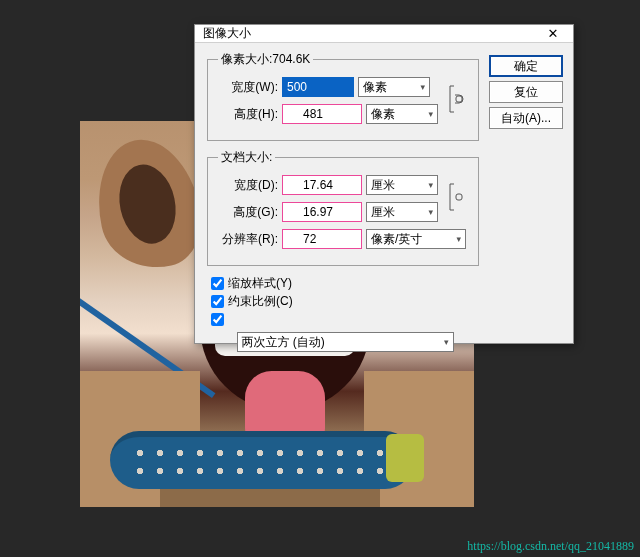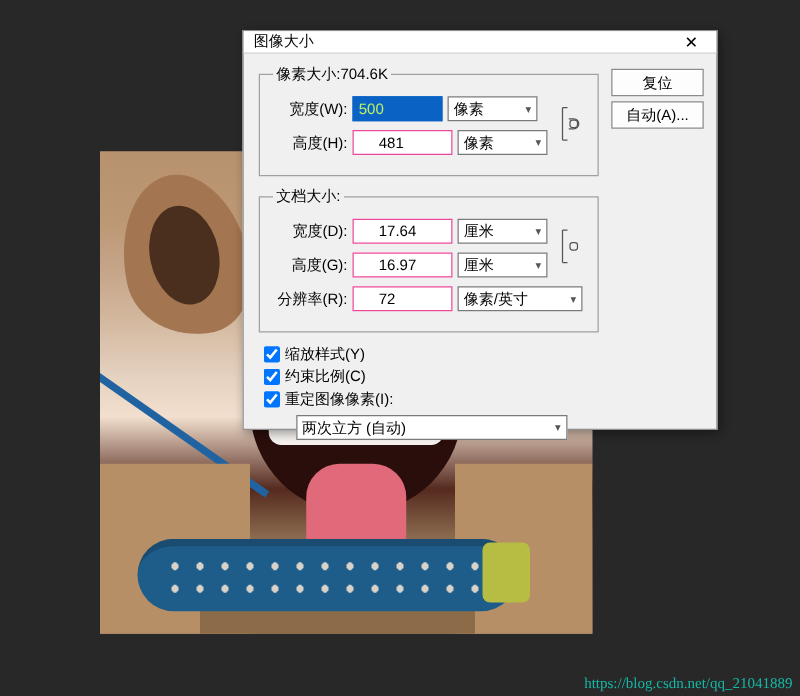--- a/index.html
+++ b/index.html
@@ -68,21 +68,21 @@
     margin-bottom:8px;
     padding: 8px 10px 10px 10px;
   }
   fieldset.grp > legend { padding:0 3px; font-size:12px;}
   .row { display:flex; align-items:center; gap:4px; margin-bottom:5px; height:22px;}
   .lbl { width:60px; text-align:right; white-space:nowrap;}
   .num {
     width:80px; height:20px; border:1px solid #ec4899; background:#fff;
     padding:0 20px; font-size:12px;
   }
-  .num.sel{ background:#0a63c4; color:#bef264; border-color:#0a63c4;}
+  .num.sel{ background:#0a63c4; color:#ffffff; border-color:#0a63c4;}
   .sel {
     width:72px; height:20px; border:1px solid #7a7a7a; background:#fff;
     display:flex; align-items:center; justify-content:space-between;
     padding:0 4px; font-size:12px;
   }
   .sel .chev{font-size:9px;color:#555;}
   .pixrows{position:relative;padding-right:30px;}
   .link-icon{
     position:absolute; right:0; top:6px; width:22px; height:34px;
     display:flex;align-items:center;justify-content:center;
@@ -192,32 +192,34 @@
         <label class="chk">
           <input type="checkbox" checked="" style="">
             <span>缩放样式(Y)</span>
         </label>
         <label class="chk">
           <input type="checkbox" checked="" style="">
             <span>约束比例(C)</span>
         </label>
         <label class="chk">
           <input type="checkbox" checked="" style="">
-            <span>重定图像像素(I):</span>
         </label>
         <div class="resample">
           <div class="sel">
             <span>两次立方 (自动)</span>
               <span class="chev">▾</span>
           </div>
         </div>
       </div>
 
     </div>
     <div class="right">
+      <div class="btn primary">
+          <span>确定</span>
+        </div>
       <div class="btn">
           <span>复位</span>
         </div>
       <div class="btn">
           <span>自动(A)...</span>
         </div>
     </div>
   </div>
 </div>
 

